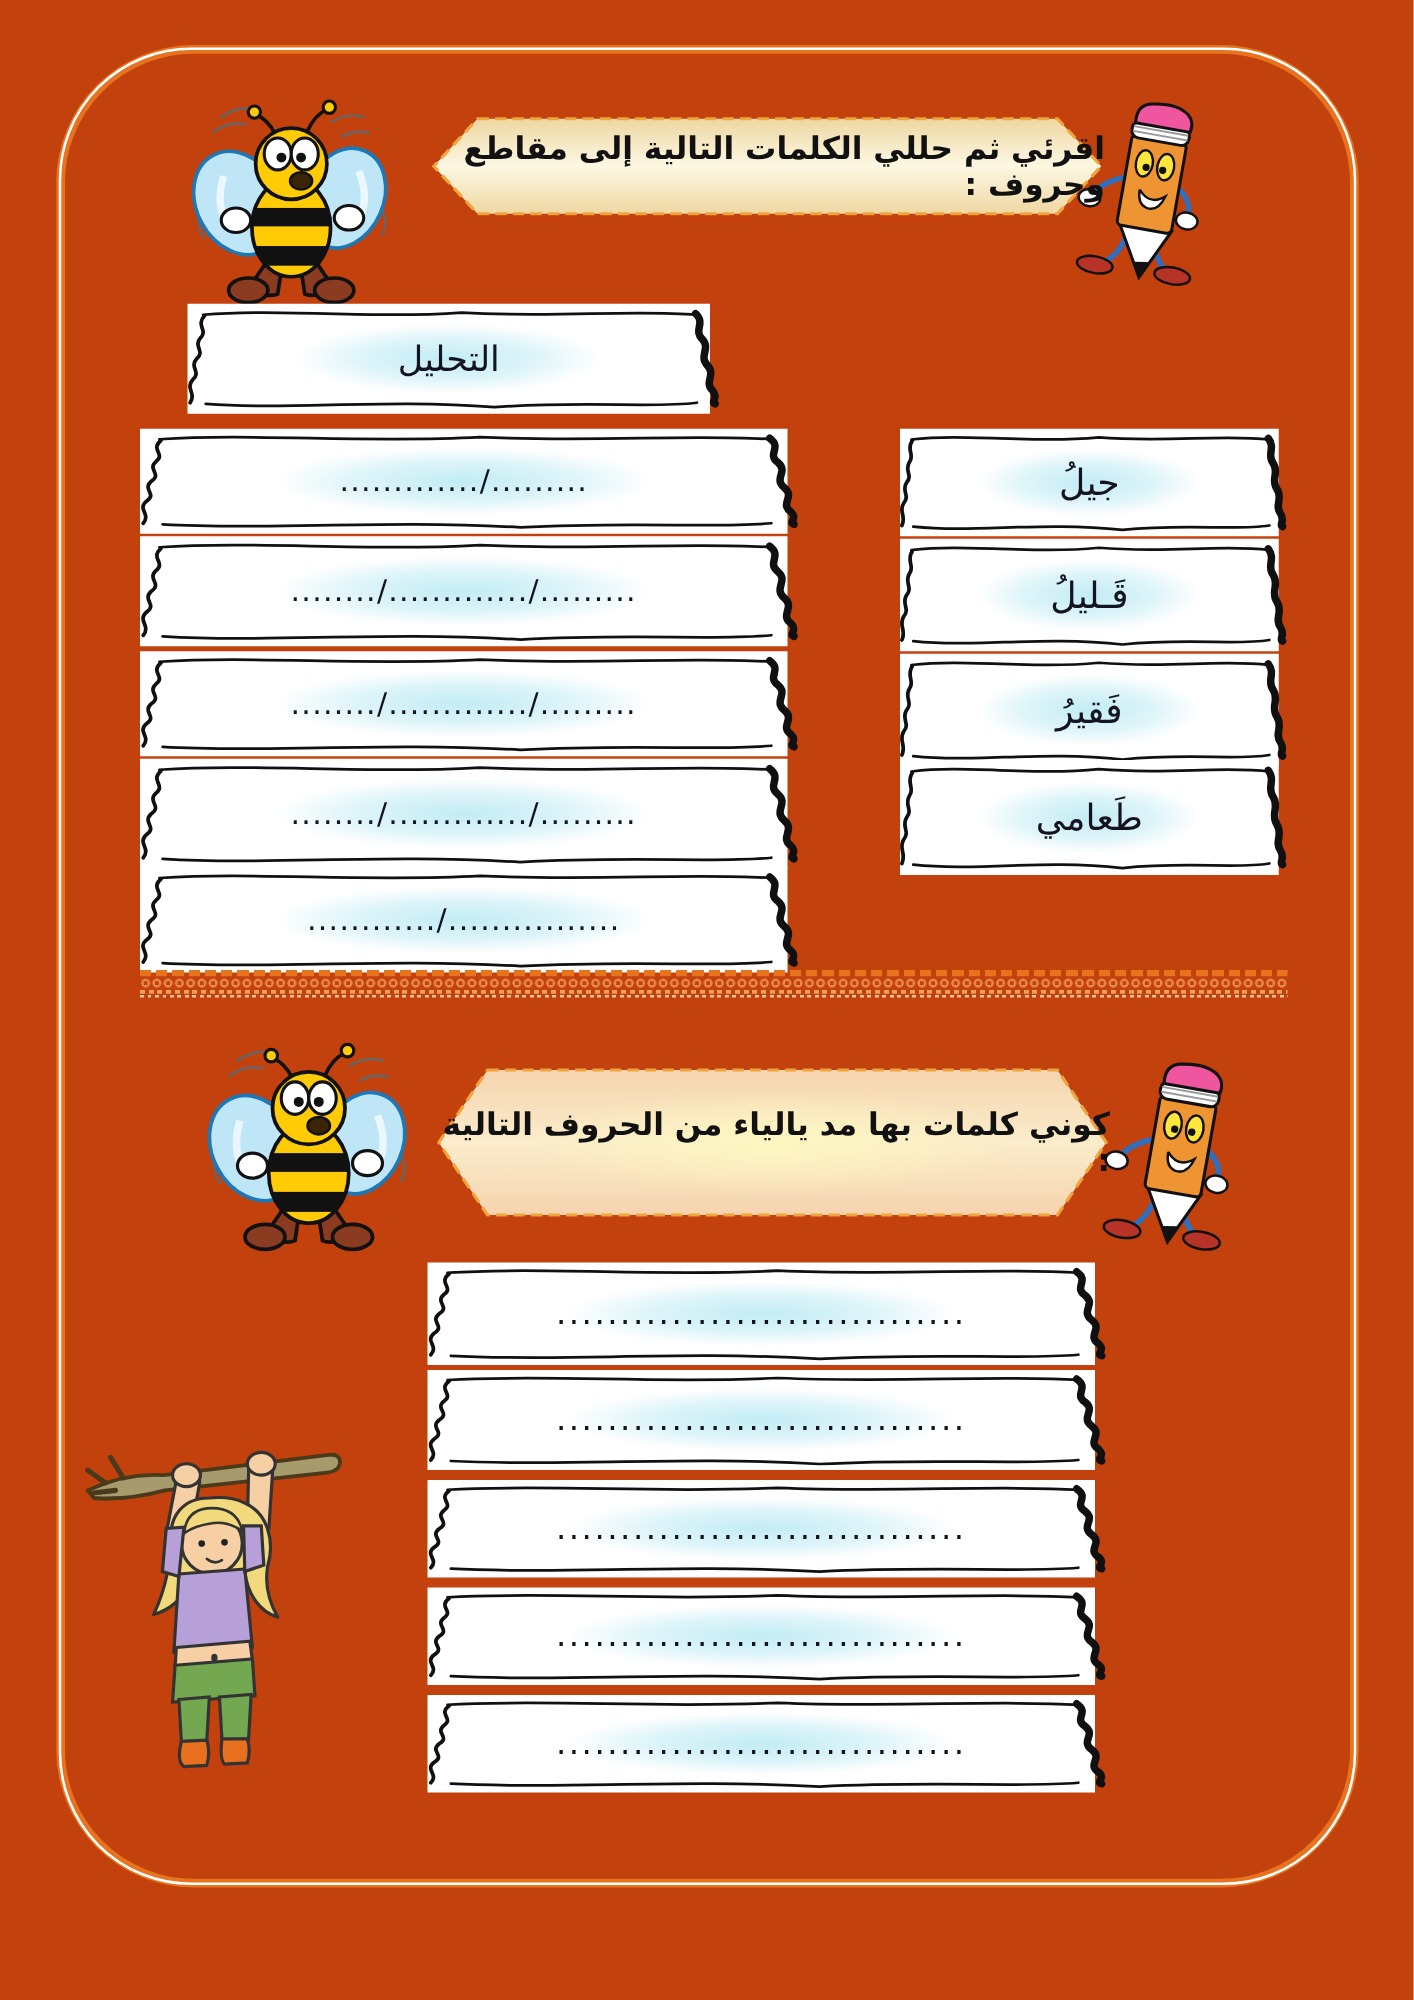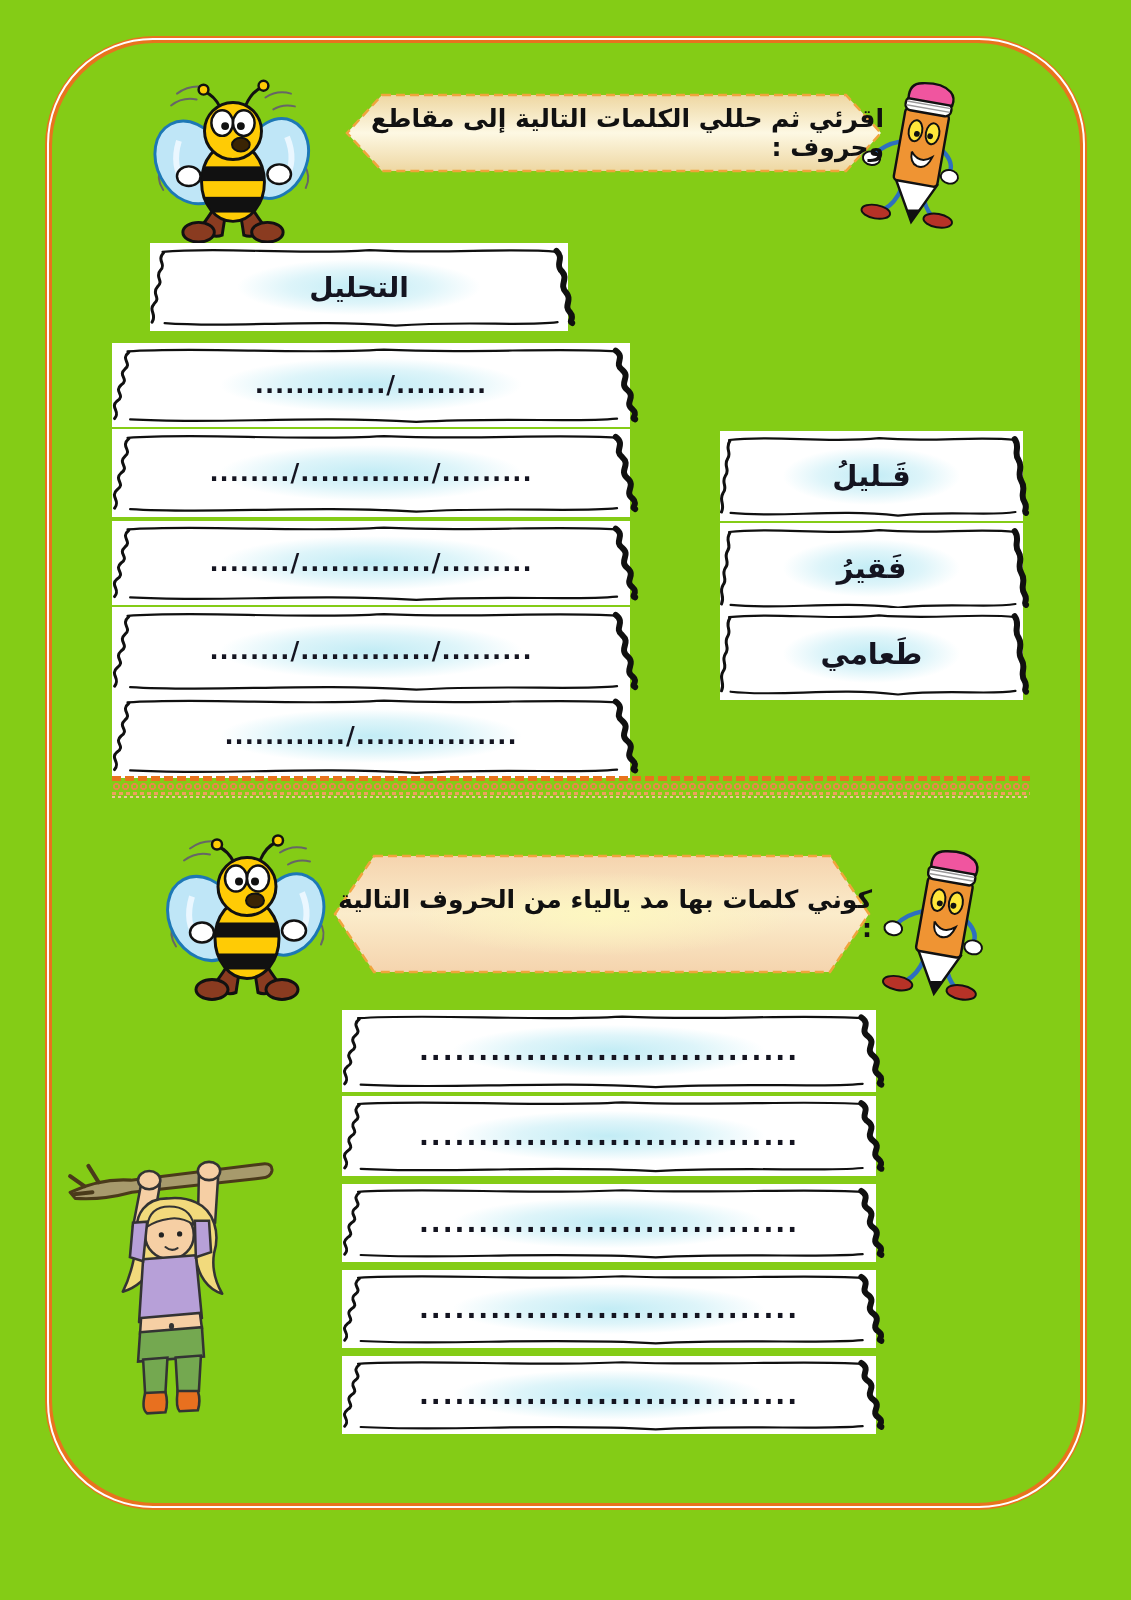--- a/index.html
+++ b/index.html
@@ -1,32 +1,32 @@
 <!DOCTYPE html>
 <html lang="ar"><head>
 <meta charset="utf-8">
 <style>
   html,body{margin:0;padding:0;background:#ffffff;}
-  #page{position:relative;width:1131px;height:1600px;margin:0 auto;background:#84cc16;
+  #page{position:relative;width:1131px;height:1600px;margin:0 auto;background:#c2410c;
         font-family:"DejaVu Sans",sans-serif;overflow:hidden;}
 
   
   .frame{position:absolute;left:45px;top:36px;width:1028px;height:1460px;
          border:7px solid #e8731e;border-radius:110px;}
   .frame::before{content:"";position:absolute;inset:-5px;border:2px solid #fff;border-radius:106px;}
 
   .abs{position:absolute;}
 
   
   .sketch-box{position:absolute;display:flex;align-items:center;justify-content:center;background:#fff;}
   .sketch-border{position:absolute;inset:0;width:100%;height:100%;overflow:visible;pointer-events:none;}
   .sketch-border path{fill:none;stroke:#101010;stroke-linecap:round;stroke-linejoin:round;}
   .glow{position:absolute;left:16%;top:16%;right:16%;bottom:16%;
         background:radial-gradient(ellipse 55% 60% at 50% 50%, #c2ecf5 0%, rgba(194,236,245,.55) 45%, rgba(194,236,245,0) 78%);}
-  .cell-text{position:relative;z-index:2;color:#141420;font-weight:bold;}
+  .cell-text{position:relative;z-index:2;color:#141420;font-weight:normal;}
   .arabic{direction:rtl;}
   .dots{direction:ltr;unicode-bidi:bidi-override;letter-spacing:1px;}
 
   .word-text{font-size:29px;}
   .header-text{font-size:28px;}
   .analysis-dots{font-size:24px;}
   .answer-dots{font-size:26px;letter-spacing:2px;}
 
   
   .banner{position:absolute;}
@@ -159,20 +159,30 @@
       <svg class="sketch-border" viewBox="0 0 400 100" preserveAspectRatio="none">
         <path vector-effect="non-scaling-stroke" stroke-width="2.2" d="M12,10 C70,4 140,14 210,8 C280,13 340,5 390,10"></path>
         <path vector-effect="non-scaling-stroke" stroke-width="2.2" d="M14,91 C80,97 150,86 235,94 C305,88 355,95 390,90"></path>
         <path vector-effect="non-scaling-stroke" stroke-width="3" d="M13,11 c-7,9 3,13 -3,20 c-6,8 4,12 -3,19 c-6,8 4,12 -3,19 c-6,8 3,12 -2,21"></path>
         <path vector-effect="non-scaling-stroke" stroke-width="6" d="M389,9 c8,9 -2,15 5,23 c7,9 -3,15 4,24 c7,9 -3,15 4,23 c5,7 -2,10 2,12"></path>
       </svg>
     <div class="glow"></div>
     <div class="cell-text arabic header-text">التحليل</div>
   </div>
 
+  <div class="sketch-box" style="left:720px;top:343px;width:303px;height:86px">
+      <svg class="sketch-border" viewBox="0 0 400 100" preserveAspectRatio="none">
+        <path vector-effect="non-scaling-stroke" stroke-width="2.2" d="M12,10 C70,4 140,14 210,8 C280,13 340,5 390,10"></path>
+        <path vector-effect="non-scaling-stroke" stroke-width="2.2" d="M14,91 C80,97 150,86 235,94 C305,88 355,95 390,90"></path>
+        <path vector-effect="non-scaling-stroke" stroke-width="3" d="M13,11 c-7,9 3,13 -3,20 c-6,8 4,12 -3,19 c-6,8 4,12 -3,19 c-6,8 3,12 -2,21"></path>
+        <path vector-effect="non-scaling-stroke" stroke-width="6" d="M389,9 c8,9 -2,15 5,23 c7,9 -3,15 4,24 c7,9 -3,15 4,23 c5,7 -2,10 2,12"></path>
+      </svg>
+    <div class="glow"></div>
+    <div class="cell-text arabic word-text">جيلُ</div>
+  </div>
   <div class="sketch-box" style="left:720px;top:523px;width:303px;height:90px">
       <svg class="sketch-border" viewBox="0 0 400 100" preserveAspectRatio="none">
         <path vector-effect="non-scaling-stroke" stroke-width="2.2" d="M12,10 C70,4 140,14 210,8 C280,13 340,5 390,10"></path>
         <path vector-effect="non-scaling-stroke" stroke-width="2.2" d="M14,91 C80,97 150,86 235,94 C305,88 355,95 390,90"></path>
         <path vector-effect="non-scaling-stroke" stroke-width="3" d="M13,11 c-7,9 3,13 -3,20 c-6,8 4,12 -3,19 c-6,8 4,12 -3,19 c-6,8 3,12 -2,21"></path>
         <path vector-effect="non-scaling-stroke" stroke-width="6" d="M389,9 c8,9 -2,15 5,23 c7,9 -3,15 4,24 c7,9 -3,15 4,23 c5,7 -2,10 2,12"></path>
       </svg>
     <div class="glow"></div>
     <div class="cell-text arabic word-text">فَقيرُ</div>
   </div>
@@ -297,21 +307,21 @@
       <g fill="#fff" stroke="#111" stroke-width="2.5">
         <ellipse cx="74" cy="52" rx="11" ry="13"></ellipse>
           <ellipse cx="96" cy="52" rx="11" ry="13"></ellipse>
       </g>
       <circle cx="77" cy="55" r="4" fill="#111"></circle>
         <circle cx="93" cy="55" r="4" fill="#111"></circle>
       <ellipse cx="93" cy="74" rx="9" ry="7" fill="#3a2404" stroke="#111" stroke-width="2"></ellipse>
     </svg>
   </div>
 
-  <div class="banner" style="left:332px;top:853px;width:540px;height:122px">
+  <div class="banner" style="left:348px;top:853px;width:540px;height:122px">
     <svg viewBox="0 0 540 122" preserveAspectRatio="none">
       <defs>
         <linearGradient id="bg2" x1="0" y1="0" x2="0" y2="1">
           <stop offset="0" stop-color="#f5d4ae"></stop>
             <stop offset="0.5" stop-color="#fbeccb"></stop>
             <stop offset="1" stop-color="#f5d4ae"></stop>
         </linearGradient>
         <radialGradient id="bg2c">
           <stop offset="0" stop-color="#fdf7c0"></stop>
             <stop offset="1" stop-color="#fdf7c0" stop-opacity="0"></stop>

